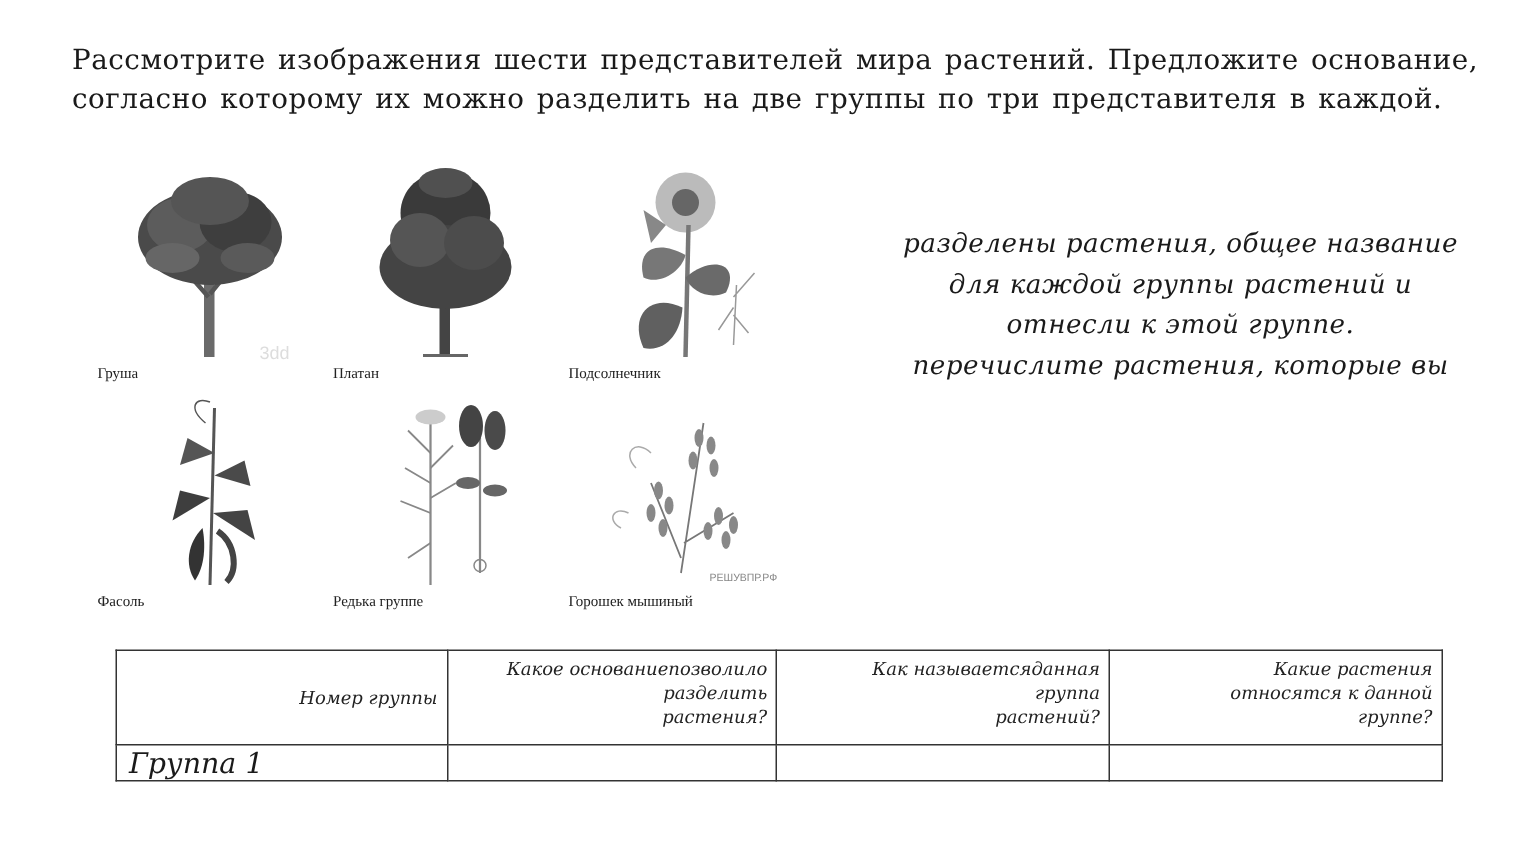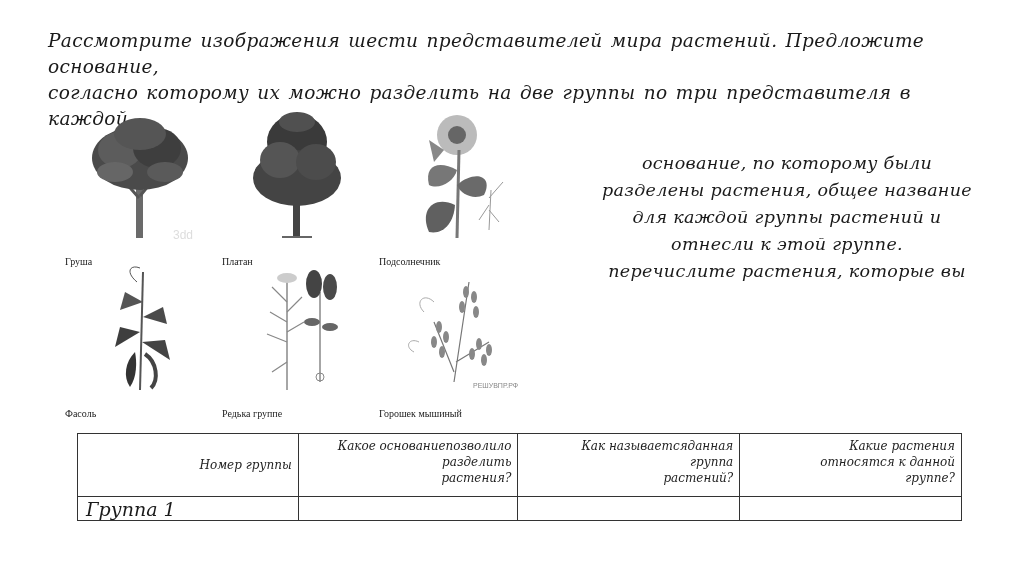--- a/index.html
+++ b/index.html
@@ -1,24 +1,24 @@
 <!DOCTYPE html>
 <html><head>
 <meta charset="utf-8">
 <style>
   html, body { margin:0; padding:0; background:#ffffff; }
   body { width:1024px; height:576px; position:relative; overflow:hidden;
          font-family:"DejaVu Serif","Liberation Serif",serif; color:#1a1a1a; }
   .intro { position:absolute; left:48px; top:28px; width:940px;
-           font-style:italic; font-size:18.5px; line-height:26px; letter-spacing:0.35px; word-spacing:2px; }
+           font-size:18.5px; line-height:26px; letter-spacing:0.35px; word-spacing:2px; }
   .instr { position:absolute; left:592px; top:150px; width:390px; text-align:center;
            font-style:italic; font-size:17.5px; line-height:27px; letter-spacing:0.3px; }
   .fig { position:absolute; width:150px; text-align:left; }
   .fig svg { display:block; margin:0 auto; }
-  .caption { font-family:"Liberation Serif",serif; font-size:10px; color:#222; margin-top:16px; }
+  .caption { font-family:"Liberation Serif",serif; font-size:10px; color:#222; margin-top:4px; }
   .watermark { position:absolute; font-family:"Liberation Sans",sans-serif; font-size:7px; color:#888; }
   table.task { position:absolute; left:77px; top:433px; width:885px; border-collapse:collapse;
                font-style:italic; font-size:12px; }
   table.task td { border:1.5px solid #333; padding:0 6px; }
   table.task tr.head td { height:58px; text-align:right; line-height:16px; color:#222; vertical-align:middle; }
   table.task tr.row td { height:23px; }
   table.task td.gname { text-align:left; font-size:19px; padding-left:8px; }
 </style>
 </head>
 <body>
@@ -116,21 +116,20 @@
       <ellipse cx="78" cy="92" rx="3" ry="6"></ellipse>
         <ellipse cx="90" cy="98" rx="3" ry="6"></ellipse>
     </g>
     <path d="M30 50 C20 40 30 30 40 40 M20 90 C10 85 15 75 25 80" stroke="#aaa" fill="none"></path>
   </svg>
   <span class="watermark" style="left:94px; top:120px;">РЕШУВПР.РФ</span>
   <div class="caption">Горошек мышиный</div>
 </div>
 
 <div class="instr">
-  <div>основание, по которому были</div>
   <div>разделены растения, общее название</div>
   <div>для каждой группы растений и</div>
   <div>отнесли к этой группе.</div>
   <div>перечислите растения, которые вы</div>
 </div>
 
 <table class="task">
   <colgroup>
       <col style="width:221px">
       <col style="width:220px">

